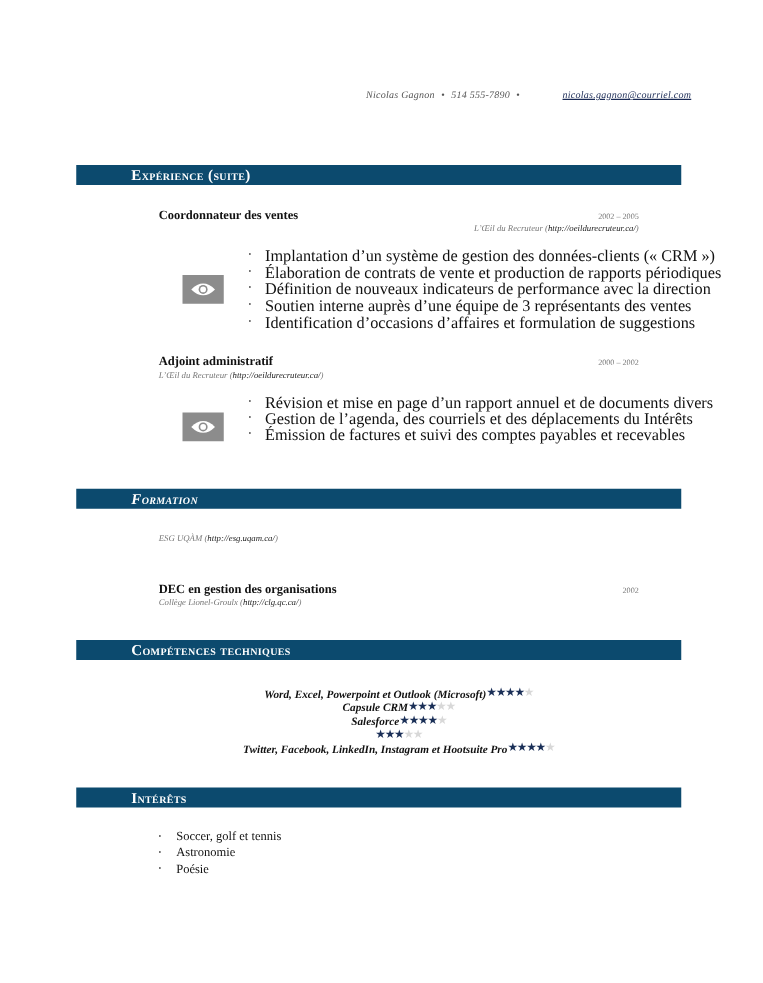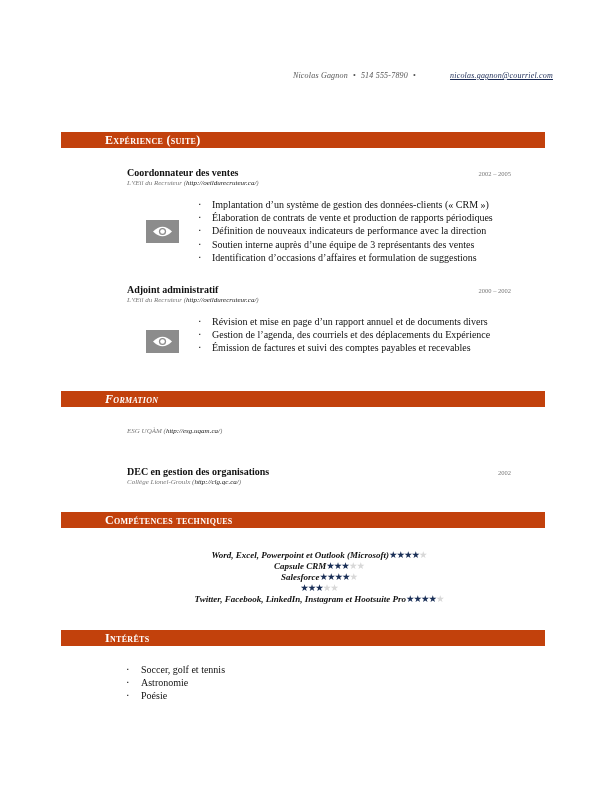--- a/index.html
+++ b/index.html
@@ -2,34 +2,34 @@
 <html><head>
   <meta charset="utf-8">
   <style>
     html, body { margin: 0; padding: 0; background: #ffffff; }
     body { width: 610px; height: 786px; position: relative; overflow: hidden;
            font-family: "DejaVu Serif", "Liberation Serif", serif; color: #111; }
     .contact { position: absolute; top: 71px; right: 57px; font-size: 8px; font-style: italic;
                color: #555; font-family: "Liberation Serif", serif; letter-spacing: 0.2px; white-space: nowrap; }
     .contact .sep { margin: 0 5px; font-style: normal; }
     .contact a { color: #1a2a55; text-decoration: underline; padding-left: 29px; }
-    .band { position: absolute; left: 61px; width: 484px; height: 16px; background: #c2410c; }
+    .band { position: absolute; left: 61px; width: 484px; height: 16px; background: #0c4a6e; }
     .band .title { position: absolute; left: 44px; top: 1px; color: #fff; font-weight: bold;
                    font-family: "Liberation Serif", serif; font-size: 12px; font-variant: small-caps;
                    letter-spacing: 0.3px; line-height: 14px; }
     .entry { position: absolute; left: 127px; width: 384px; }
     .entry .head { display: flex; justify-content: space-between; align-items: baseline; }
     .entry .role { font-weight: bold; font-size: 10px; font-family: "Liberation Serif", serif; color: #111; }
     .entry .dates { font-size: 6.5px; color: #777; font-family: "Liberation Serif", serif; }
     .entry .org { font-size: 7px; font-style: italic; color: #777; font-family: "Liberation Serif", serif; margin-top: 1px; }
     .entry .org a { color: #222; }
     .photo { position: absolute; width: 33px; height: 23px; background: #8c8c8c; }
     .photo svg { position: absolute; left: 6px; top: 4px; }
     .bullets { position: absolute; left: 199px; margin: 0; padding: 0; list-style: none;
-               font-family: "Liberation Serif", serif; font-size: 10px; color: #111; }
+               font-family: "Liberation Serif", serif; font-size: 13px; color: #111; }
     .bullets li { position: relative; padding-left: 13px; line-height: 13.2px; white-space: nowrap; }
     .bullets li::before { content: "▪"; position: absolute; left: 0; top: 0; font-size: 5px; color: #333; }
     .skills { position: absolute; left: 127px; top: 549px; width: 384px; }
     .skill-row { display: flex; justify-content: center; align-items: center; height: 11px; }
     .skill-name { font-style: italic; font-weight: bold; font-size: 9px; font-family: "Liberation Serif", serif; color: #111; }
     .stars { font-size: 9.5px; letter-spacing: -1px; line-height: 10px; }
     .stars .on { color: #1a2f57; }
     .stars .off { color: #d8d8d8; }
     .interests { position: absolute; left: 127px; top: 663px; margin: 0; padding: 0; list-style: none;
                  font-family: "Liberation Serif", serif; font-size: 10px; color: #111; }
@@ -40,21 +40,21 @@
 <body>
 
 <div class="contact">
   <span>Nicolas Gagnon</span><span class="sep">•</span><span>514 555-7890</span><span class="sep">•</span><a>nicolas.gagnon@courriel.com</a>
 </div>
 
 <div class="band" style="top:132px;">
   <span class="title">Expérience (suite)</span>
 </div>
 
-<div class="entry" style="top:167px;">
+<div class="entry" style="top:167px;text-align:right;">
   <div class="head">
     <span class="role">Coordonnateur des ventes</span>
     <span class="dates">2002 – 2005</span>
   </div>
   <div class="org"><span>L’Œil du Recruteur (</span><a>http://oeildurecruteur.ca/</a><span>)</span></div>
 </div>
 <div class="photo" style="left:146px; top:220px;">
   <svg width="21" height="15" viewBox="0 0 21 15">
     <path d="M1 7.5 Q10.5 -2 20 7.5 Q10.5 17 1 7.5 Z" fill="#fff"></path>
     <circle cx="10.5" cy="7.5" r="3.6" fill="#8c8c8c"></circle>
@@ -78,21 +78,21 @@
 </div>
 <div class="photo" style="left:146px; top:330px;">
   <svg width="21" height="15" viewBox="0 0 21 15">
     <path d="M1 7.5 Q10.5 -2 20 7.5 Q10.5 17 1 7.5 Z" fill="#fff"></path>
     <circle cx="10.5" cy="7.5" r="3.6" fill="#8c8c8c"></circle>
     <circle cx="10.5" cy="7.5" r="2.3" fill="#fff"></circle>
   </svg>
 </div>
 <ul class="bullets" style="top:315px;">
   <li>Révision et mise en page d’un rapport annuel et de documents divers</li>
-  <li>Gestion de l’agenda, des courriels et des déplacements du Expérience</li>
+  <li>Gestion de l’agenda, des courriels et des déplacements du Intérêts</li>
   <li>Émission de factures et suivi des comptes payables et recevables</li>
 </ul>
 
 <div class="band" style="top:391px;font-style:italic;">
   <span class="title">Formation</span>
 </div>
 
 <div class="entry" style="top:426px;">
   <div class="org"><span>ESG UQÀM (</span><a>http://esg.uqam.ca/</a><span>)</span></div>
 </div>

